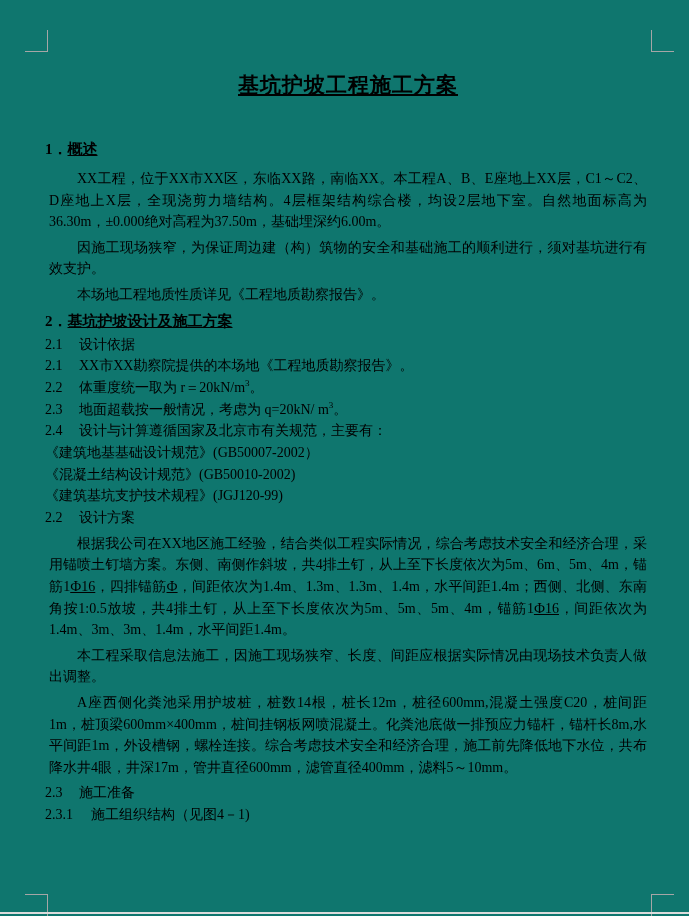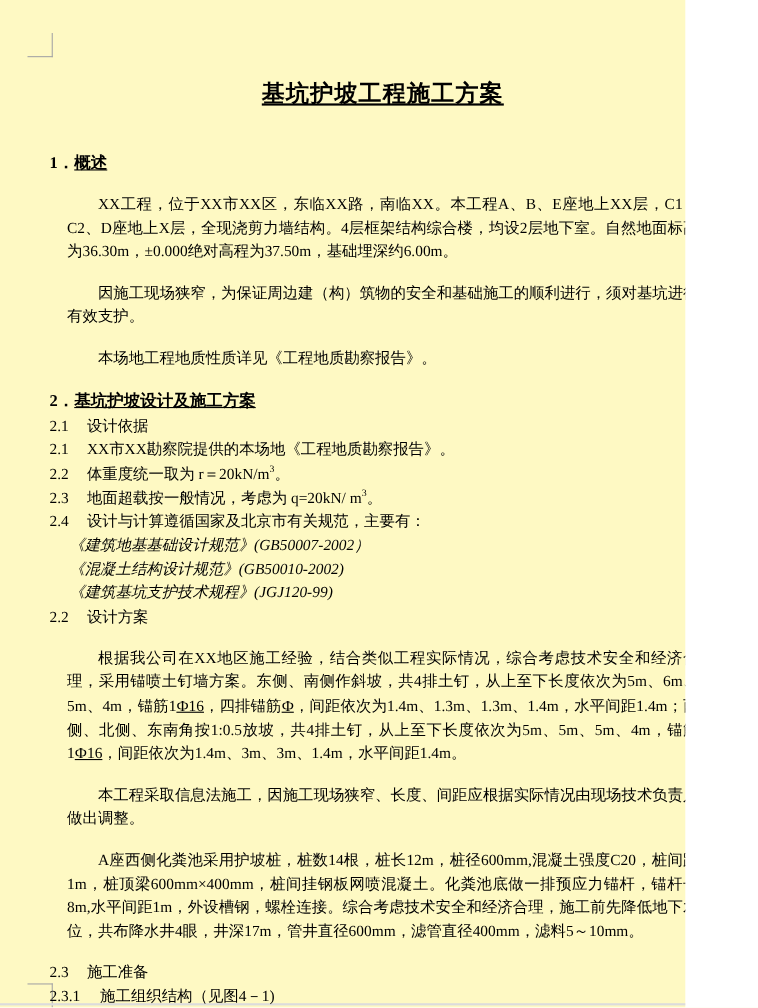--- a/index.html
+++ b/index.html
@@ -1,36 +1,36 @@
 <!DOCTYPE html>
 <html><head>
 <meta charset="utf-8">
 <style>
   html,body{margin:0;padding:0;background:#ffffff;}
   .page{
-    position:relative;width:623px;height:916px;background:#fef9c3;
+    position:relative;width:689px;height:916px;background:#0f766e;
     font-family:"Liberation Serif","DejaVu Serif",serif;color:#000;
     overflow:hidden;
   }
   .content{position:absolute;left:45px;top:0;width:606px;}
   .doc-title{
     margin-top:70px;text-align:center;font-size:21px;font-weight:bold;
     text-decoration:underline;letter-spacing:1px;line-height:30px;
   }
   .h-l1{font-size:15px;font-weight:bold;line-height:22px;}
   .h-s1{margin:38px 0 8px 0;}
   .h-s2{margin:2px 0 2px 0;}
   .u{text-decoration:underline;}
-  p{margin:16px;font-size:14px;line-height:21.6px;text-align:justify;}
+  p{margin:4px;font-size:14px;line-height:21.6px;text-align:justify;}
   .indent{text-indent:2em;}
   .item{display:flex;font-size:14px;line-height:21.7px;}
   .inum{flex:0 0 34px;}
   .inum-wide{flex:0 0 46px;}
   .itext{flex:1;}
-  .refs{margin-left:18px;font-style:italic;}
+  .refs{}
   .ref{font-size:14px;line-height:21.7px;}
   .sup{font-size:9px;vertical-align:super;line-height:0;}
   .mark{position:absolute;width:22px;height:21px;border:0 solid #a6a6a6;}
   .mark-tl{left:25px;top:30px;border-right-width:1.5px;border-bottom-width:1.5px;}
   .mark-tr{left:651px;top:30px;border-left-width:1.5px;border-bottom-width:1.5px;}
   .mark-bl{left:25px;top:894px;border-right-width:1.5px;border-top-width:1.5px;}
   .mark-br{left:651px;top:894px;border-left-width:1.5px;border-top-width:1.5px;}
   .page-edge{position:absolute;left:0;top:912px;width:689px;height:2px;background:#dcdcdc;}
 </style>
 </head>

